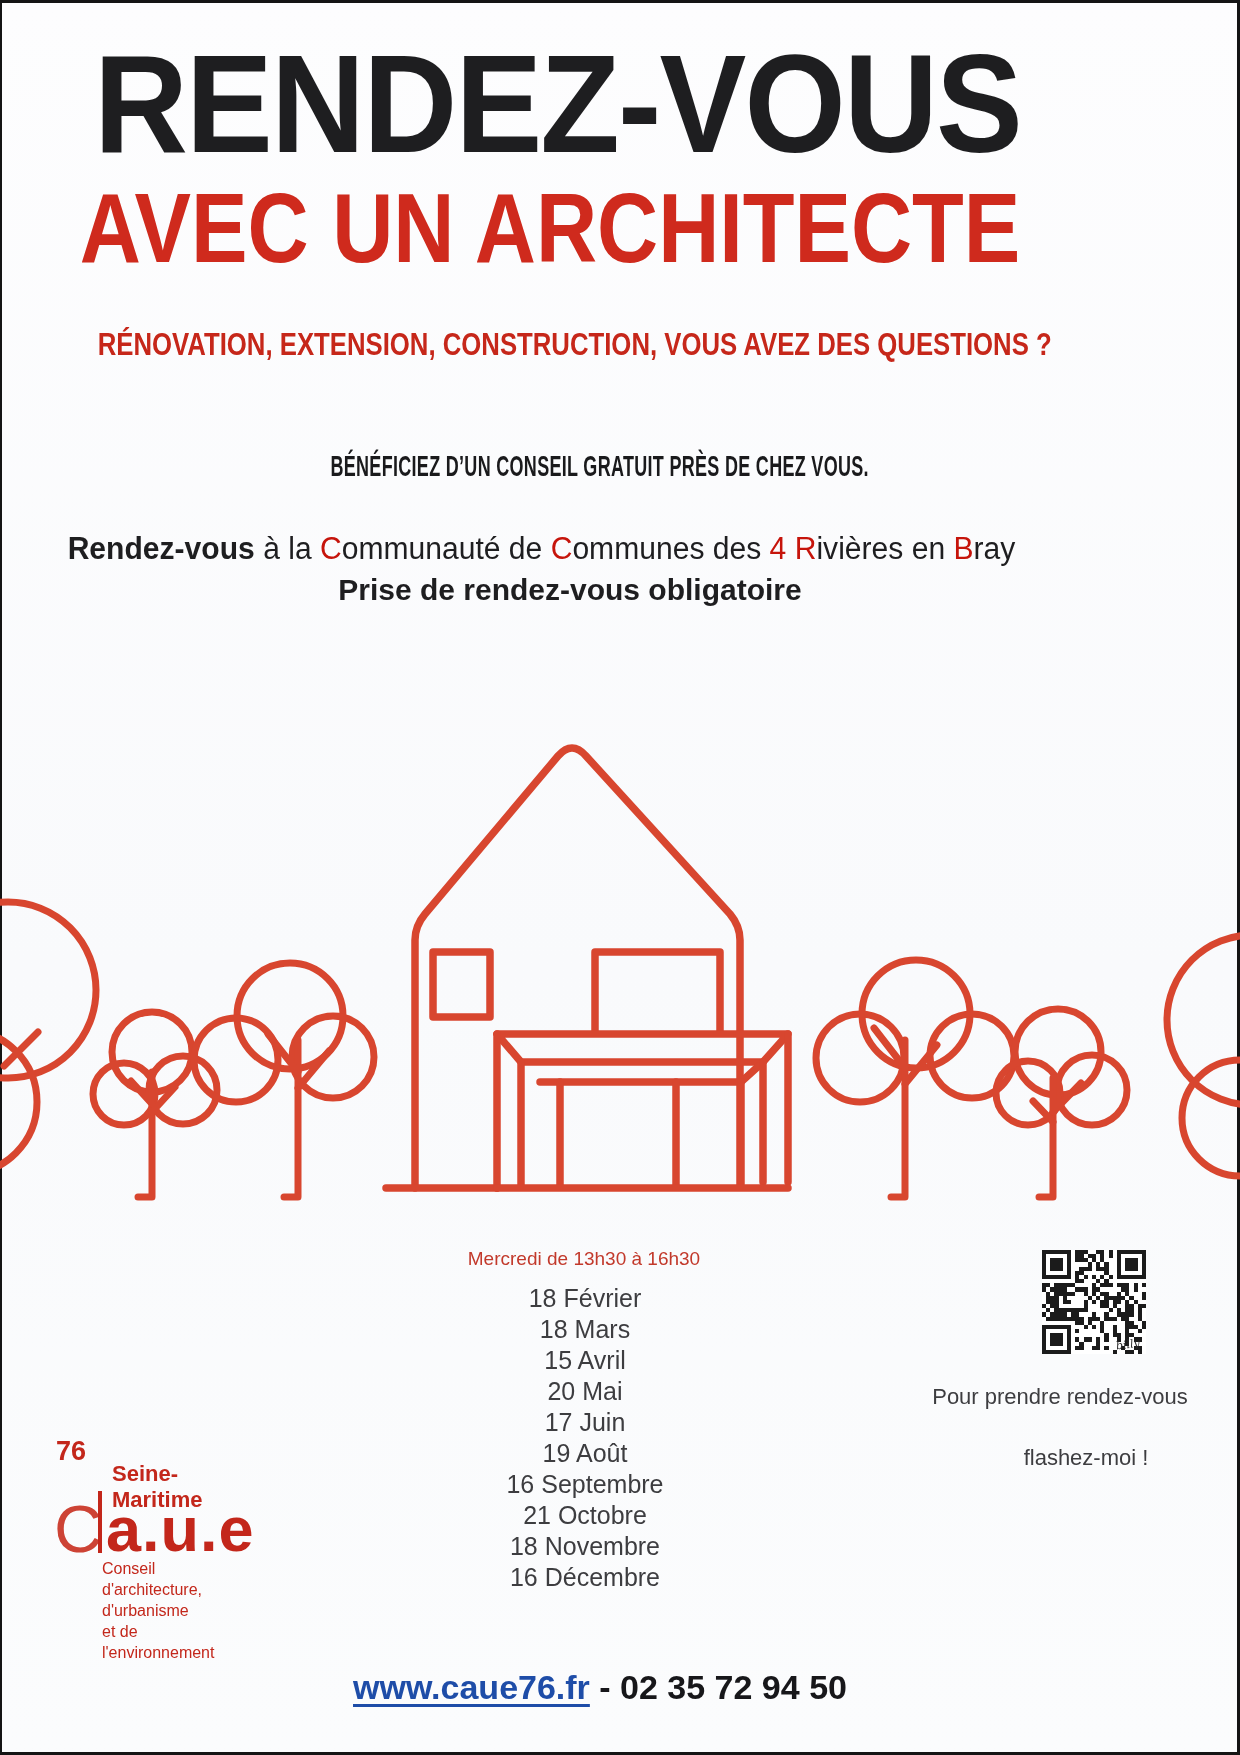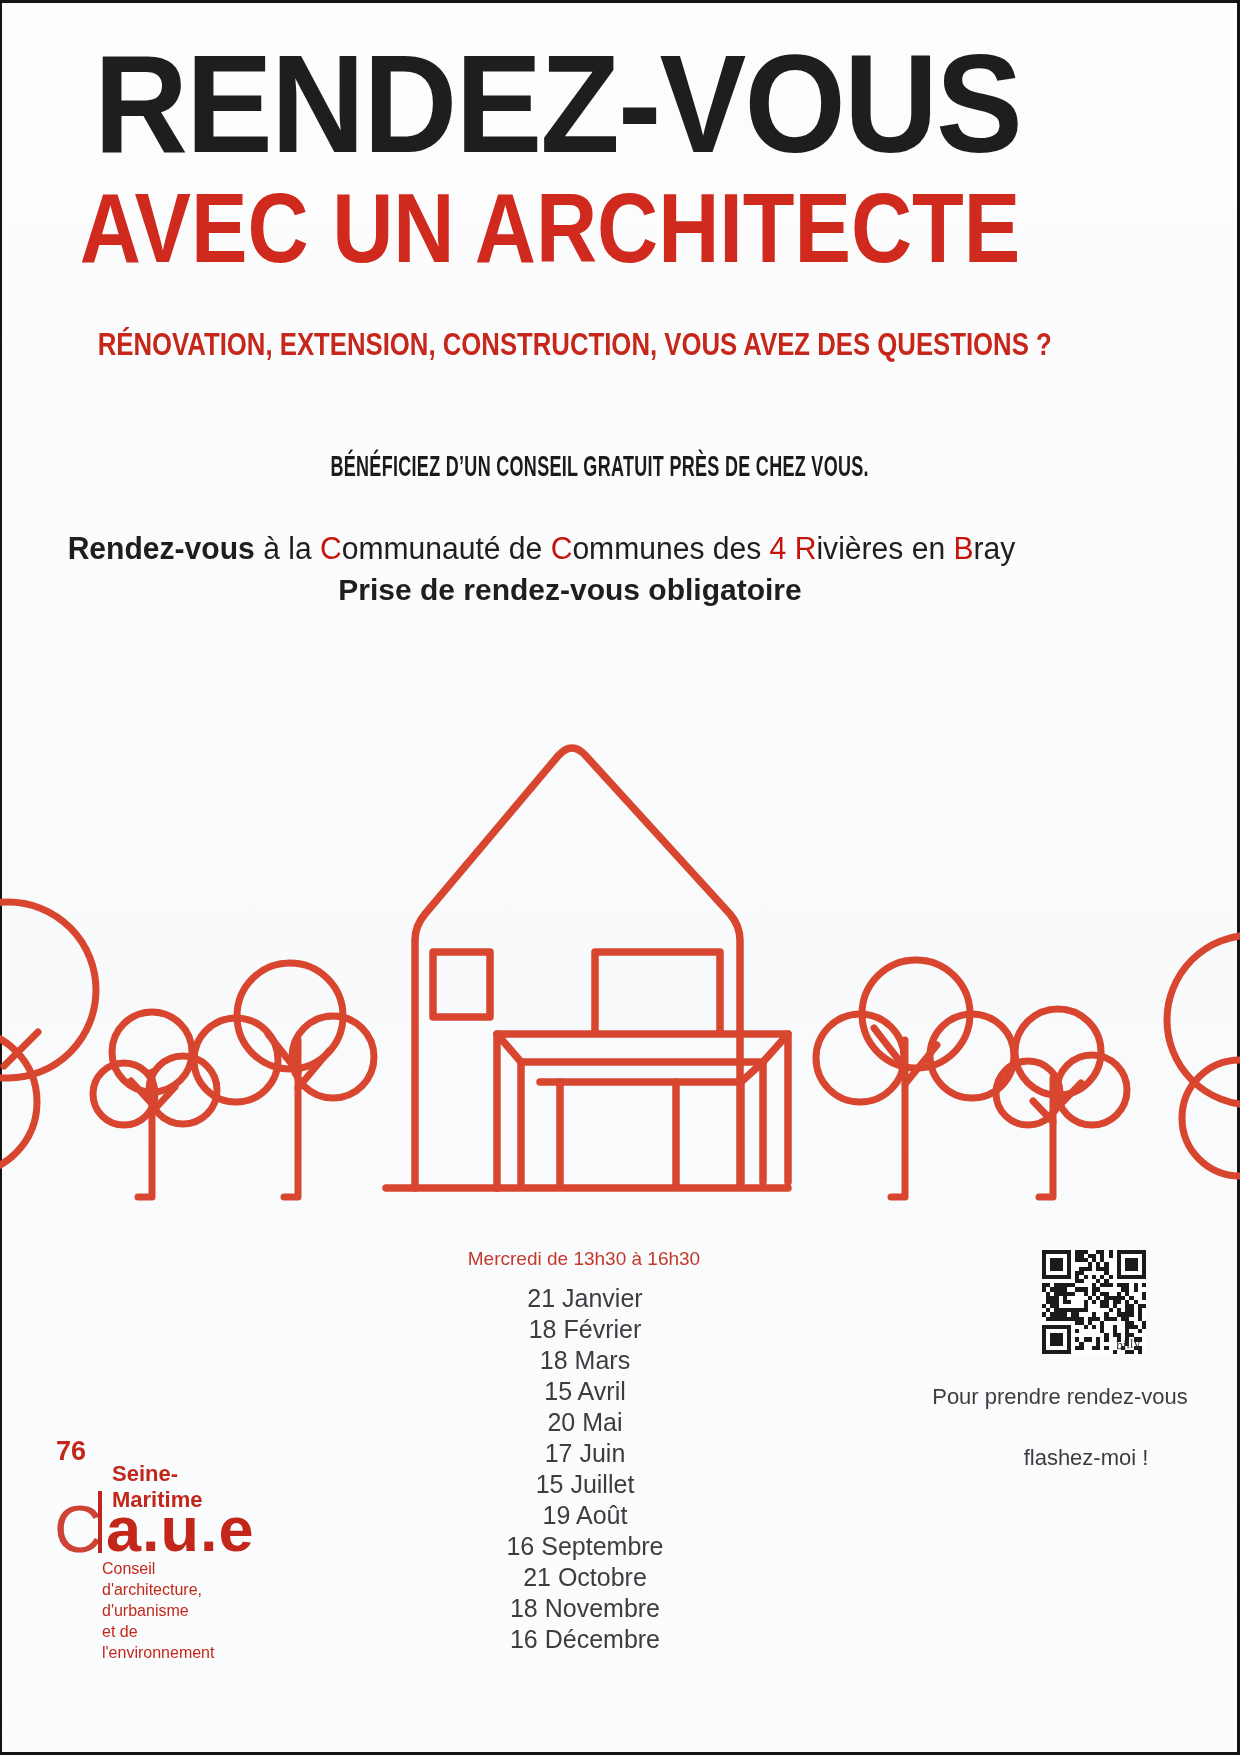--- a/index.html
+++ b/index.html
@@ -164,27 +164,25 @@
         <circle cx="1240" cy="458" r="58"></circle>
       </g>
     </g>
   </svg>
 
   <div class="center-line schedule">
     <span>Mercredi de 13h30 à 16h30</span>
   </div>
 
   <div class="dates">
-      <div class="date-line">21 Janvier</div>
       <div class="date-line">18 Février</div>
       <div class="date-line">18 Mars</div>
       <div class="date-line">15 Avril</div>
       <div class="date-line">20 Mai</div>
       <div class="date-line">17 Juin</div>
-      <div class="date-line">15 Juillet</div>
       <div class="date-line">19 Août</div>
       <div class="date-line">16 Septembre</div>
       <div class="date-line">21 Octobre</div>
       <div class="date-line">18 Novembre</div>
       <div class="date-line">16 Décembre</div>
     </div>
 
   <div class="logo">
     <div class="logo-76">76</div>
     <div class="logo-region">Seine-Maritime</div>
@@ -203,14 +201,17 @@
     <svg viewBox="0 0 25 25" shape-rendering="crispEdges">
         <path d="M0 0h1v1h-1zM1 0h1v1h-1zM2 0h1v1h-1zM3 0h1v1h-1zM4 0h1v1h-1zM5 0h1v1h-1zM6 0h1v1h-1zM8 0h1v1h-1zM9 0h1v1h-1zM10 0h1v1h-1zM13 0h1v1h-1zM14 0h1v1h-1zM16 0h1v1h-1zM18 0h1v1h-1zM19 0h1v1h-1zM20 0h1v1h-1zM21 0h1v1h-1zM22 0h1v1h-1zM23 0h1v1h-1zM24 0h1v1h-1zM0 1h1v1h-1zM6 1h1v1h-1zM8 1h1v1h-1zM9 1h1v1h-1zM11 1h1v1h-1zM12 1h1v1h-1zM14 1h1v1h-1zM16 1h1v1h-1zM18 1h1v1h-1zM24 1h1v1h-1zM0 2h1v1h-1zM2 2h1v1h-1zM3 2h1v1h-1zM4 2h1v1h-1zM6 2h1v1h-1zM8 2h1v1h-1zM9 2h1v1h-1zM10 2h1v1h-1zM12 2h1v1h-1zM14 2h1v1h-1zM18 2h1v1h-1zM20 2h1v1h-1zM21 2h1v1h-1zM22 2h1v1h-1zM24 2h1v1h-1zM0 3h1v1h-1zM2 3h1v1h-1zM3 3h1v1h-1zM4 3h1v1h-1zM6 3h1v1h-1zM11 3h1v1h-1zM13 3h1v1h-1zM15 3h1v1h-1zM18 3h1v1h-1zM20 3h1v1h-1zM21 3h1v1h-1zM22 3h1v1h-1zM24 3h1v1h-1zM0 4h1v1h-1zM2 4h1v1h-1zM3 4h1v1h-1zM4 4h1v1h-1zM6 4h1v1h-1zM9 4h1v1h-1zM10 4h1v1h-1zM11 4h1v1h-1zM13 4h1v1h-1zM14 4h1v1h-1zM15 4h1v1h-1zM18 4h1v1h-1zM20 4h1v1h-1zM21 4h1v1h-1zM22 4h1v1h-1zM24 4h1v1h-1zM0 5h1v1h-1zM6 5h1v1h-1zM8 5h1v1h-1zM9 5h1v1h-1zM15 5h1v1h-1zM18 5h1v1h-1zM24 5h1v1h-1zM0 6h1v1h-1zM1 6h1v1h-1zM2 6h1v1h-1zM3 6h1v1h-1zM4 6h1v1h-1zM5 6h1v1h-1zM6 6h1v1h-1zM8 6h1v1h-1zM10 6h1v1h-1zM12 6h1v1h-1zM14 6h1v1h-1zM16 6h1v1h-1zM18 6h1v1h-1zM19 6h1v1h-1zM20 6h1v1h-1zM21 6h1v1h-1zM22 6h1v1h-1zM23 6h1v1h-1zM24 6h1v1h-1zM8 7h1v1h-1zM9 7h1v1h-1zM13 7h1v1h-1zM15 7h1v1h-1zM0 8h1v1h-1zM1 8h1v1h-1zM3 8h1v1h-1zM4 8h1v1h-1zM5 8h1v1h-1zM6 8h1v1h-1zM7 8h1v1h-1zM12 8h1v1h-1zM14 8h1v1h-1zM15 8h1v1h-1zM16 8h1v1h-1zM18 8h1v1h-1zM19 8h1v1h-1zM20 8h1v1h-1zM22 8h1v1h-1zM24 8h1v1h-1zM0 9h1v1h-1zM2 9h1v1h-1zM3 9h1v1h-1zM4 9h1v1h-1zM5 9h1v1h-1zM8 9h1v1h-1zM9 9h1v1h-1zM10 9h1v1h-1zM12 9h1v1h-1zM13 9h1v1h-1zM19 9h1v1h-1zM20 9h1v1h-1zM22 9h1v1h-1zM1 10h1v1h-1zM3 10h1v1h-1zM4 10h1v1h-1zM5 10h1v1h-1zM6 10h1v1h-1zM7 10h1v1h-1zM10 10h1v1h-1zM12 10h1v1h-1zM14 10h1v1h-1zM15 10h1v1h-1zM18 10h1v1h-1zM20 10h1v1h-1zM24 10h1v1h-1zM1 11h1v1h-1zM2 11h1v1h-1zM3 11h1v1h-1zM5 11h1v1h-1zM11 11h1v1h-1zM13 11h1v1h-1zM15 11h1v1h-1zM16 11h1v1h-1zM17 11h1v1h-1zM18 11h1v1h-1zM19 11h1v1h-1zM21 11h1v1h-1zM24 11h1v1h-1zM1 12h1v1h-1zM2 12h1v1h-1zM3 12h1v1h-1zM5 12h1v1h-1zM6 12h1v1h-1zM10 12h1v1h-1zM12 12h1v1h-1zM14 12h1v1h-1zM15 12h1v1h-1zM17 12h1v1h-1zM18 12h1v1h-1zM20 12h1v1h-1zM22 12h1v1h-1zM0 13h1v1h-1zM2 13h1v1h-1zM3 13h1v1h-1zM10 13h1v1h-1zM14 13h1v1h-1zM15 13h1v1h-1zM17 13h1v1h-1zM20 13h1v1h-1zM21 13h1v1h-1zM23 13h1v1h-1zM24 13h1v1h-1zM1 14h1v1h-1zM3 14h1v1h-1zM4 14h1v1h-1zM5 14h1v1h-1zM6 14h1v1h-1zM7 14h1v1h-1zM8 14h1v1h-1zM9 14h1v1h-1zM10 14h1v1h-1zM16 14h1v1h-1zM18 14h1v1h-1zM20 14h1v1h-1zM21 14h1v1h-1zM23 14h1v1h-1zM0 15h1v1h-1zM2 15h1v1h-1zM3 15h1v1h-1zM4 15h1v1h-1zM5 15h1v1h-1zM7 15h1v1h-1zM8 15h1v1h-1zM12 15h1v1h-1zM15 15h1v1h-1zM18 15h1v1h-1zM19 15h1v1h-1zM20 15h1v1h-1zM21 15h1v1h-1zM23 15h1v1h-1zM1 16h1v1h-1zM2 16h1v1h-1zM3 16h1v1h-1zM4 16h1v1h-1zM5 16h1v1h-1zM6 16h1v1h-1zM7 16h1v1h-1zM8 16h1v1h-1zM9 16h1v1h-1zM11 16h1v1h-1zM12 16h1v1h-1zM13 16h1v1h-1zM15 16h1v1h-1zM16 16h1v1h-1zM17 16h1v1h-1zM19 16h1v1h-1zM20 16h1v1h-1zM23 16h1v1h-1zM8 17h1v1h-1zM9 17h1v1h-1zM11 17h1v1h-1zM14 17h1v1h-1zM20 17h1v1h-1zM21 17h1v1h-1zM24 17h1v1h-1zM0 18h1v1h-1zM1 18h1v1h-1zM2 18h1v1h-1zM3 18h1v1h-1zM4 18h1v1h-1zM5 18h1v1h-1zM6 18h1v1h-1zM10 18h1v1h-1zM12 18h1v1h-1zM14 18h1v1h-1zM17 18h1v1h-1zM20 18h1v1h-1zM21 18h1v1h-1zM22 18h1v1h-1zM24 18h1v1h-1zM0 19h1v1h-1zM6 19h1v1h-1zM8 19h1v1h-1zM14 19h1v1h-1zM17 19h1v1h-1zM20 19h1v1h-1zM23 19h1v1h-1zM0 20h1v1h-1zM2 20h1v1h-1zM3 20h1v1h-1zM4 20h1v1h-1zM6 20h1v1h-1zM15 20h1v1h-1zM17 20h1v1h-1zM18 20h1v1h-1zM20 20h1v1h-1zM21 20h1v1h-1zM0 21h1v1h-1zM2 21h1v1h-1zM3 21h1v1h-1zM4 21h1v1h-1zM6 21h1v1h-1zM8 21h1v1h-1zM10 21h1v1h-1zM11 21h1v1h-1zM13 21h1v1h-1zM15 21h1v1h-1zM18 21h1v1h-1zM20 21h1v1h-1zM22 21h1v1h-1zM23 21h1v1h-1zM0 22h1v1h-1zM2 22h1v1h-1zM3 22h1v1h-1zM4 22h1v1h-1zM6 22h1v1h-1zM9 22h1v1h-1zM13 22h1v1h-1zM20 22h1v1h-1zM0 23h1v1h-1zM6 23h1v1h-1zM8 23h1v1h-1zM9 23h1v1h-1zM12 23h1v1h-1zM13 23h1v1h-1zM15 23h1v1h-1zM19 23h1v1h-1zM22 23h1v1h-1zM23 23h1v1h-1zM0 24h1v1h-1zM1 24h1v1h-1zM2 24h1v1h-1zM3 24h1v1h-1zM4 24h1v1h-1zM5 24h1v1h-1zM6 24h1v1h-1zM17 24h1v1h-1zM20 24h1v1h-1zM21 24h1v1h-1zM23 24h1v1h-1z" fill="#1b1b1b"></path>
       </svg>
   </div>
   <div class="qr-signature">billy</div>
   <div class="qr-caption">
     <div>Pour prendre rendez-vous</div>
     <div><span class="line2">flashez-moi !</span></div>
   </div>
 
+  <div class="center-line footer">
+    <a href="#">www.caue76.fr</a><span> - </span><span>02 35 72 94 50</span>
+  </div>
 
 </div>
 
 </body></html>

